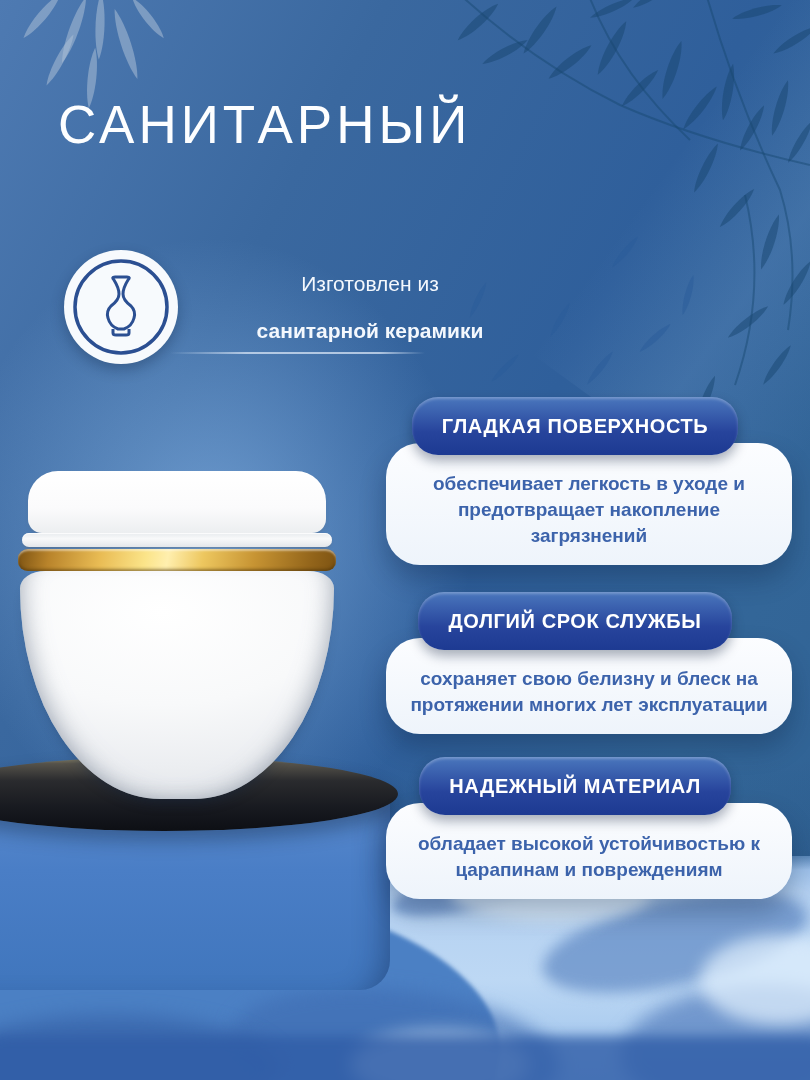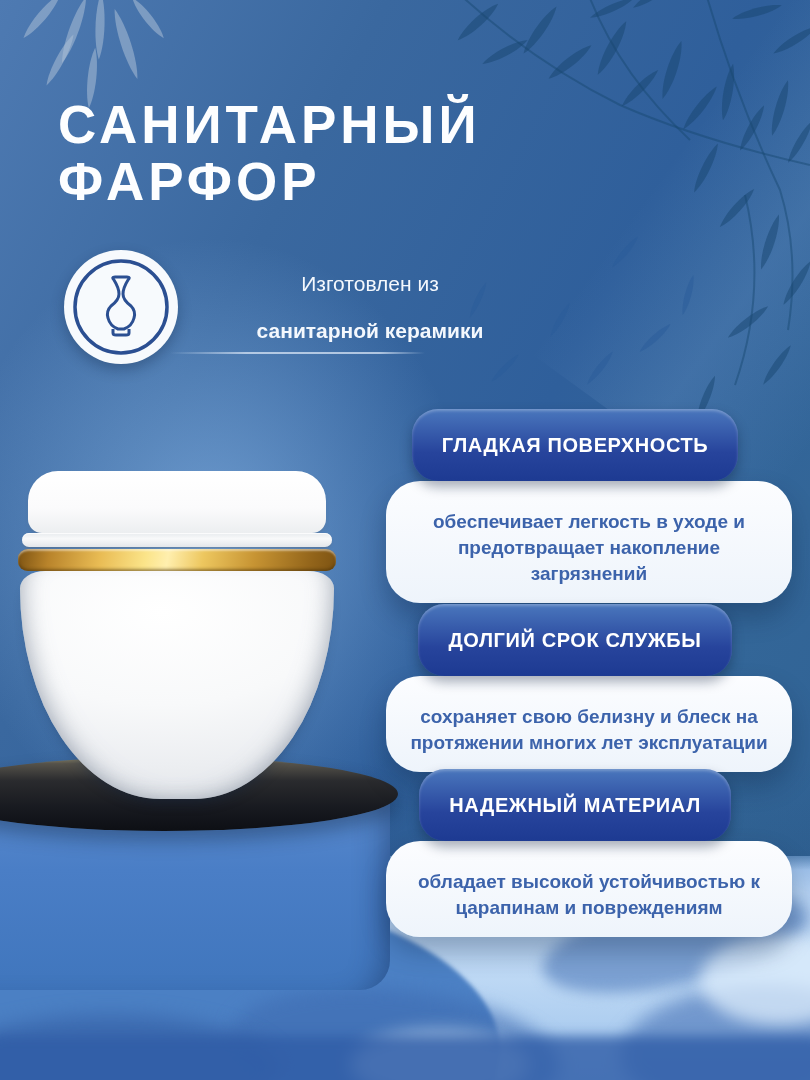--- a/index.html
+++ b/index.html
@@ -66,21 +66,21 @@
     box-shadow:inset 0 2px 2px rgba(255,255,255,.45),inset 0 -2px 3px rgba(70,45,5,.5);}
   .bowl{position:absolute;left:4px;top:104px;width:314px;height:228px;
     background:radial-gradient(120% 90% at 45% 18%,#ffffff 0%,#f8f9fa 45%,#eceef1 75%,#dfe3e7 100%);
     border-radius:26px 26px 46% 46% / 18px 18px 95% 95%;
     box-shadow:inset 16px -8px 24px -16px rgba(135,145,160,.8),
                inset -16px -8px 24px -16px rgba(135,145,160,.8),
                0 10px 14px -8px rgba(20,40,70,.45);}
   
   .title{
     position:absolute;left:58px;top:96px;z-index:6;margin:0;
-    color:#fdfeff;font-size:53px;line-height:57px;font-weight:bold;letter-spacing:4px;
+    color:#fdfeff;font-size:53px;line-height:57px;font-weight:normal;letter-spacing:4px;
   }
   .title span{display:block;}
   
   .badge{position:absolute;left:64px;top:250px;z-index:6;display:flex;align-items:center;gap:48px;}
   .badge-circle{
     position:relative;width:114px;height:114px;border-radius:50%;background:#f7fafd;
     box-shadow:0 6px 14px rgba(10,30,60,.3);flex:0 0 auto;
   }
   .badge-text{
     margin-left:22px;width:244px;text-align:center;color:#f4f8fd;
@@ -88,22 +88,22 @@
   }
   .badge-text .b3{font-weight:bold;margin-top:22px;}
   .divider{
     position:absolute;left:170px;top:352px;width:255px;height:2px;z-index:6;
     background:linear-gradient(90deg,rgba(255,255,255,0) 0%,rgba(215,228,245,.75) 30%,rgba(215,228,245,.75) 82%,rgba(255,255,255,0) 100%);
   }
   
   .card{position:absolute;left:358px;width:434px;z-index:7;}
   .c1{top:393px;} .c2{top:588px;} .c3{top:753px;}
   .pill{
-    position:relative;z-index:2;margin:16px auto;width:max-content;max-width:420px;
-    height:56px;padding:8px 30px;border-radius:26px;display:flex;align-items:center;justify-content:center;
+    position:relative;z-index:2;margin:4px auto;width:max-content;max-width:420px;
+    height:56px;padding:1px 30px;border-radius:26px;display:flex;align-items:center;justify-content:center;
     background:linear-gradient(180deg,#4a77bd 0%,#27449c 60%,#1d3a92 100%);
     box-shadow:0 6px 12px rgba(8,25,55,.35),inset 0 2px 3px rgba(255,255,255,.25);
     color:#ffffff;font-weight:bold;font-size:20px;letter-spacing:.6px;white-space:nowrap;
   }
   .cbody{
     position:relative;z-index:1;margin-top:-16px;border-radius:34px;
     background:linear-gradient(180deg,#fcfdff 0%,#eef4fb 100%);
     box-shadow:0 14px 26px rgba(8,25,55,.28);
     padding:28px 16px 16px;text-align:center;
     color:#3c63ab;font-size:19px;line-height:26px;font-weight:bold;margin-left:28px;
@@ -193,21 +193,20 @@
 
   <div class="toilet">
     <div class="lid"></div>
     <div class="seat"></div>
     <div class="gold"></div>
     <div class="bowl"></div>
   </div>
 
   <h1 class="title">
     <span>САНИТАРНЫЙ</span>
-    <span>ФАРФОР</span>
   </h1>
 
   <div class="badge">
     <div class="badge-circle">
       <svg width="114" height="114" viewBox="0 0 114 114">
         <circle cx="57" cy="57" r="46" fill="none" stroke="#2b4f92" stroke-width="3.5"></circle>
         <path d="M50,30 Q47,27 51,27 L63,27 Q67,27 64,30 Q59,38 59,44 Q59,50 67,56 Q72,61 70,68 Q68,76 60,79 L54,79 Q46,76 44,68 Q42,61 47,56 Q55,50 55,44 Q55,38 50,30 Z" fill="none" stroke="#2b4f92" stroke-width="3" stroke-linejoin="round"></path>
         <path d="M49,79 L49,83 Q49,85 52,85 L62,85 Q65,85 65,83 L65,79" fill="none" stroke="#2b4f92" stroke-width="3" stroke-linejoin="round"></path>
       </svg>
     </div>

